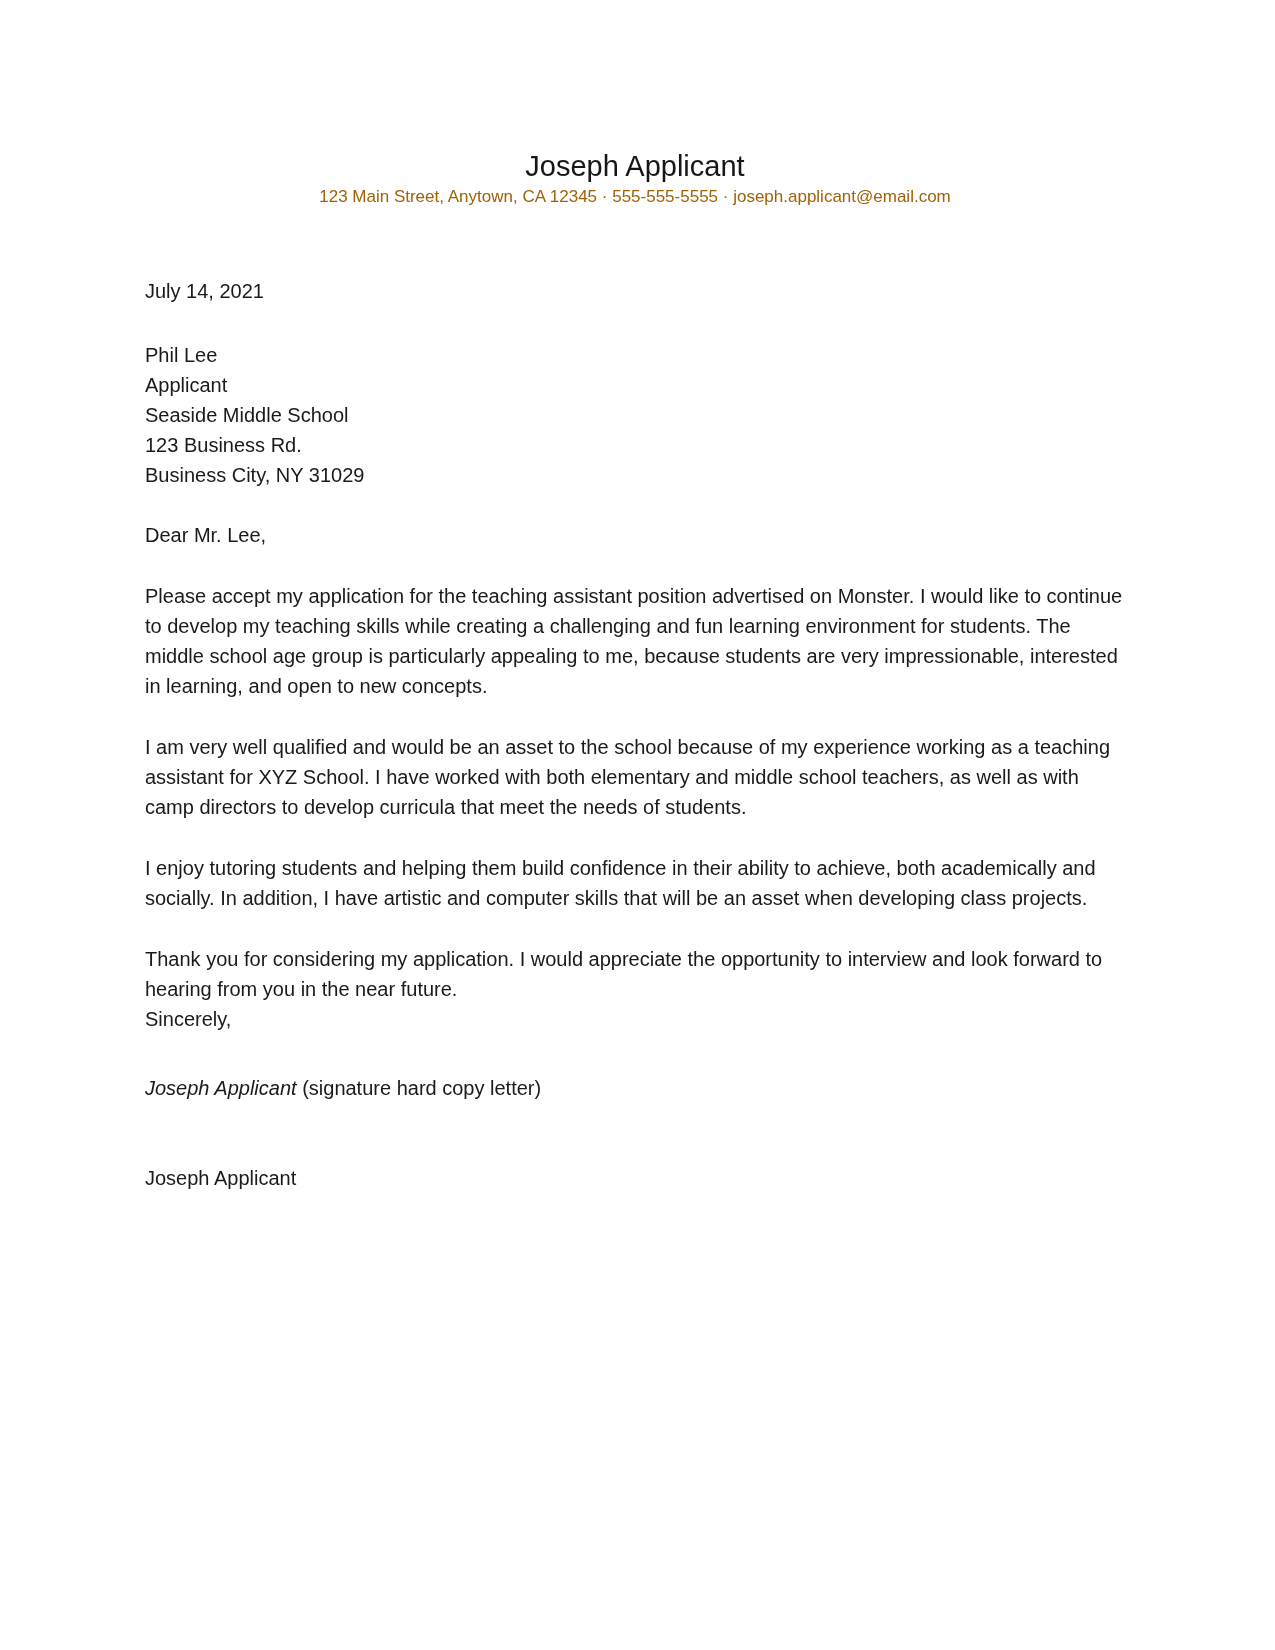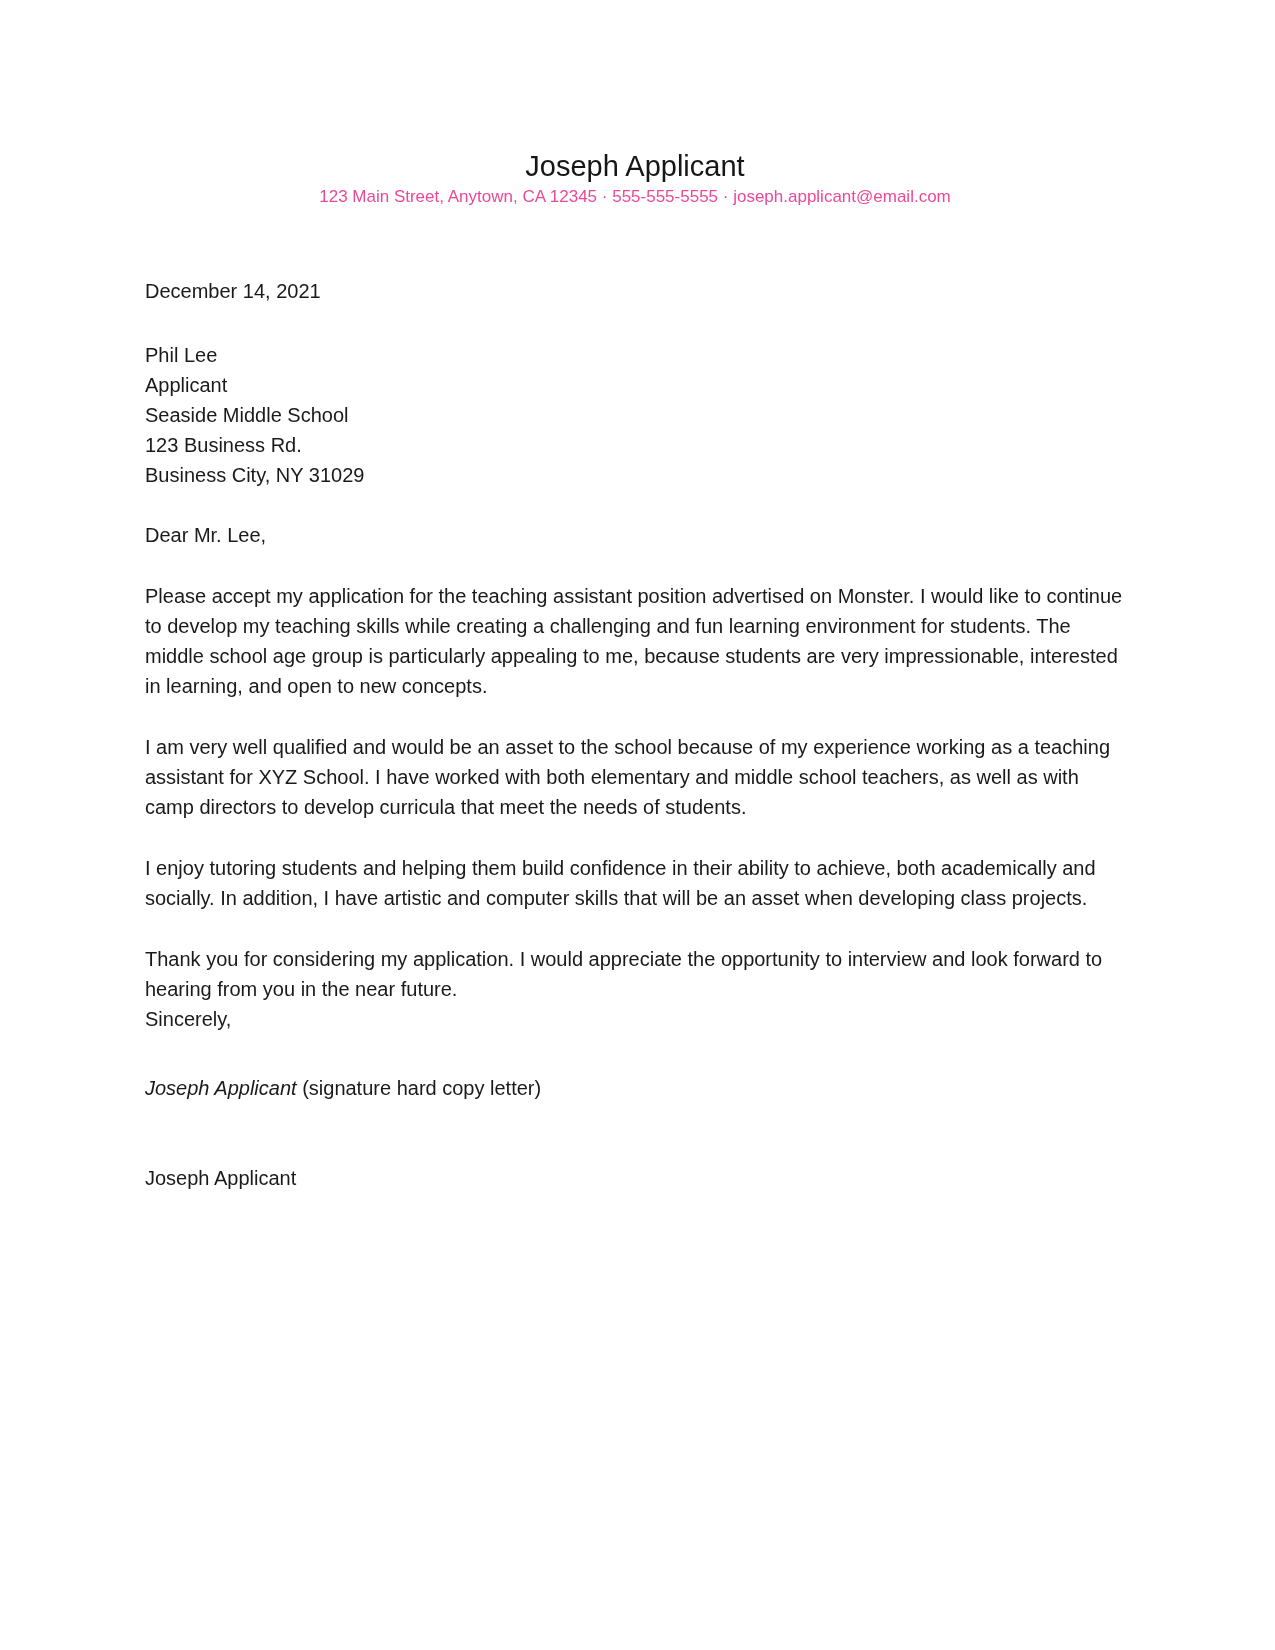--- a/index.html
+++ b/index.html
@@ -26,21 +26,21 @@
   .sender-name {
     margin: 0;
     font-size: 29px;
     font-weight: 400;
     line-height: 36px;
     color: #161616;
   }
   .sender-contact {
     font-size: 17px;
     line-height: 26px;
-    color: #ec4899;
+    color: #a16207;
   }
   .date-line {
     margin-top: 66px;
   }
   .recipient-block {
     margin-top: 34px;
   }
   .salutation-line {
     margin-top: 30px;
   }
@@ -62,21 +62,21 @@
 </head>
 <body>
 
 <div class="page">
 
   <div class="letter-header">
     <h1 class="sender-name">Joseph Applicant</h1>
     <div class="sender-contact">123 Main Street, Anytown, CA 12345 · 555-555-5555 · joseph.applicant@email.com</div>
   </div>
 
-  <div class="date-line">December 14, 2021</div>
+  <div class="date-line">July 14, 2021</div>
 
   <div class="recipient-block">
     <div>Phil Lee</div>
     <div>Applicant</div>
     <div>Seaside Middle School</div>
     <div>123 Business Rd.</div>
     <div>Business City, NY 31029</div>
   </div>
 
   <div class="salutation-line">Dear Mr. Lee,</div>

